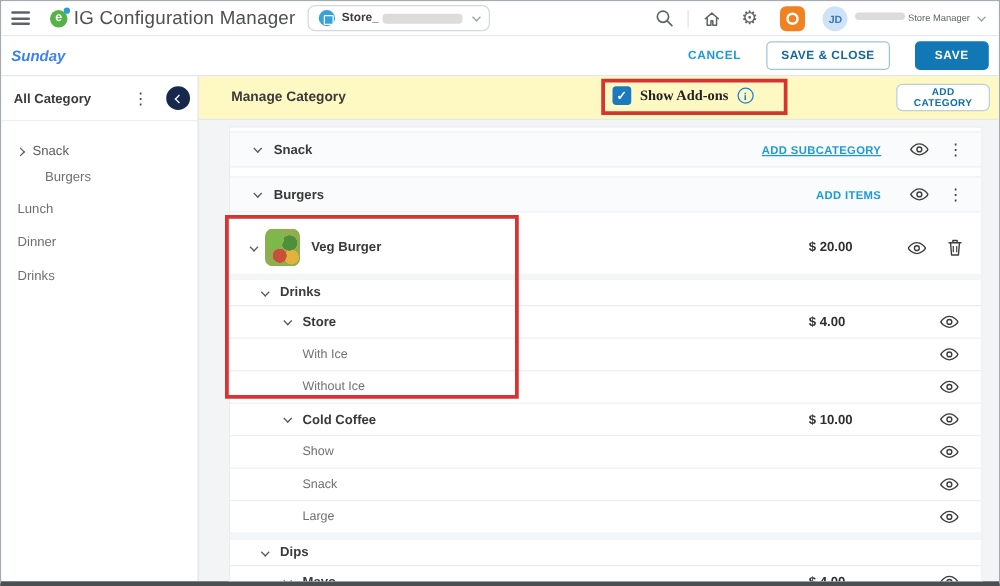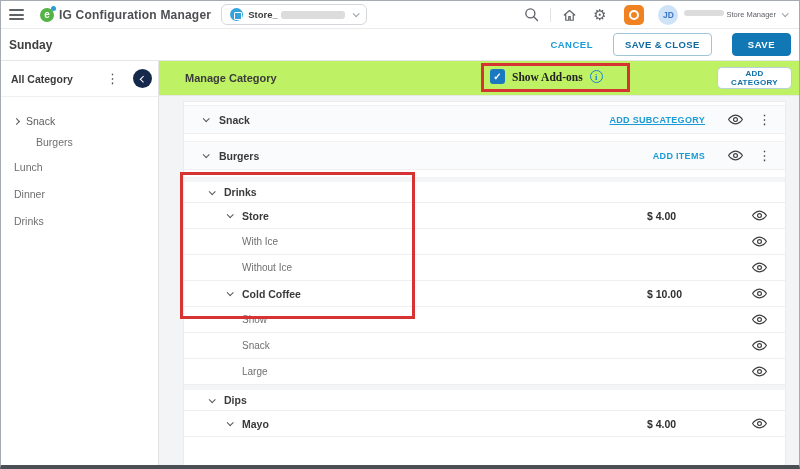--- a/index.html
+++ b/index.html
@@ -14,21 +14,21 @@
   .topbar { position:absolute; left:0; top:0; width:100%; height:28px;
     background:#fff; border-bottom:1px solid #ebebeb; display:flex; align-items:center;
     padding:0 12px 0 8px; z-index:5; }
   .hamburger { width:15px; height:11px; display:flex; flex-direction:column; justify-content:space-between; cursor:pointer; }
   .hamburger span { height:2px; background:#5f6368; border-radius:2px; }
   .logo-wrap { display:flex; align-items:center; margin-left:16px; }
   .logo-glyph { position:relative; width:14px; height:14px; background:#53b345; border-radius:50%;
     color:#fff; font-size:10px; font-weight:bold; display:flex; align-items:center; justify-content:center; }
   .logo-glyph::after { content:""; position:absolute; right:-2px; top:-2px; width:5px; height:5px;
     background:#2b9cd8; border-radius:50%; }
-  .logo-text { margin-left:5px; font-size:12px; font-weight:bold; color:#4d4f52; letter-spacing:.2px; }
+  .logo-text { margin-left:5px; font-size:15px; font-weight:normal; color:#4d4f52; letter-spacing:.2px; }
   .store-pill { display:flex; align-items:center; margin-left:10px; height:21px; padding:0 8px;
     border:1px solid #d4d8dc; border-radius:6px; background:#fff; cursor:pointer; }
   .store-ico { width:13px; height:13px; border-radius:50%; background:#34a3dc; position:relative; }
   .store-ico::after { content:""; position:absolute; left:3.5px; top:3.5px; width:6px; height:6px;
     border:1.4px solid #fff; border-radius:1px; }
   .store-lbl { margin-left:5px; font-size:9.5px; font-weight:bold; color:#3c3c3c; }
   .blur-block { background:#dcdcdc; border-radius:3px; }
   .store-blur { width:64px; height:8px; margin-left:3px; }
   .pill-chev { margin-left:8px; }
   .tb-right { margin-left:auto; display:flex; align-items:center; }
@@ -48,21 +48,21 @@
   
   .chev { display:inline-block; width:6px; height:6px; border-right:1.6px solid #55585c; border-bottom:1.6px solid #55585c; }
   .chev.down { transform:rotate(45deg) translateY(-1px); }
   .chev.right { transform:rotate(-45deg); }
   .chev.sm { width:5px; height:5px; }
   .chev.gray { border-color:#9aa0a6; }
 
   
   .subbar { position:absolute; left:0; top:28px; width:100%; height:32px; background:#fff;
     border-bottom:1px solid #e4e6e8; display:flex; align-items:center; padding:0 8px; z-index:4; }
-  .page-title { font-size:12px; font-weight:bold; color:#404040; }
+  .page-title { font-size:12px; font-weight:bold; color:#3b82f6;font-style:italic; }
   .sub-right { margin-left:auto; display:flex; align-items:center; gap:20px; }
   .btn-cancel { font-size:9.5px; font-weight:bold; color:#1a9bd7; letter-spacing:.5px; cursor:pointer; background:none; border:none; }
   .btn-saveclose { font-size:9.5px; font-weight:bold; color:#10689f; letter-spacing:.4px; background:#fff;
     border:1px solid #9fc5da; border-radius:4px; padding:5px 11px; cursor:pointer; }
   .btn-save { font-size:9.5px; font-weight:bold; color:#fff; letter-spacing:.5px; background:#1177b5;
     border:1px solid #1177b5; border-radius:4px; padding:5px 15px; cursor:pointer; }
 
   
   .sidebar { position:absolute; left:0; top:60px; bottom:0; width:158px; background:#fff;
     border-right:1px solid #e2e2e2; z-index:3; }
@@ -77,21 +77,21 @@
   .sb-list { padding:18px 0 0 13px; }
   .sb-item { display:flex; align-items:center; gap:7px; font-size:10.5px; color:#6f6f6f; cursor:pointer; }
   .sb-item.lv0 { margin-bottom:0; }
   .sb-item .lbl { color:#6f6f6f; }
   .sb-item.first .lbl { color:#5c5c5c; }
   .sb-item.child { padding-left:22px; margin-top:9px; }
   .sb-item.gap { margin-top:13px; }
 
   
   .main { position:absolute; left:158px; top:60px; right:0; bottom:0; background:#f3f4f6; }
-  .main-head { position:relative; height:35px; background:#bef264; border-bottom:1px solid #e7e7e7;
+  .main-head { position:relative; height:35px; background:#fef9c3; border-bottom:1px solid #e7e7e7;
     display:flex; align-items:center; padding-left:26px; }
   .main-title { font-size:11px; font-weight:bold; color:#3b3b3b; }
   .addons-group { position:absolute; left:331px; top:8px; display:flex; align-items:center; gap:7px; }
   .cbx { width:15px; height:15px; border-radius:3px; background:#1b79c0; color:#fff; font-size:10px;
     font-weight:bold; display:flex; align-items:center; justify-content:center; cursor:pointer; }
   .addons-lbl { font-size:11.5px; font-weight:bold; color:#222;font-family:Liberation Serif, serif; }
   .info-ico { width:13px; height:13px; border:1.4px solid #1a82d4; border-radius:50%; color:#1a82d4;
     font-size:8.5px; font-weight:bold; display:flex; align-items:center; justify-content:center;
     font-family:"Liberation Serif", serif; cursor:pointer; }
   .btn-outline { position:absolute; top:6px; height:22px; background:#fff; border:1px solid #bcd0dc;
@@ -259,20 +259,38 @@
         <a class="action-link">ADD ITEMS</a>
         <span class="abs-ico eye-grp">
           <svg width="15" height="11" viewBox="0 0 24 16">
               <path d="M12 1C6 1 1.7 6.6 1 8c.7 1.4 5 7 11 7s10.3-5.6 11-7C22.3 6.6 18 1 12 1z" fill="none" stroke="#3d3d3d" stroke-width="1.8"></path>
               <circle cx="12" cy="8" r="3.1" fill="none" stroke="#3d3d3d" stroke-width="1.8"></circle>
             </svg>
         </span>
         <span class="abs-ico kebab-pos">⋮</span>
       </div>
 
+      <div class="row item">
+        <span class="chev down sm"></span>
+        <span class="thumb"></span>
+        <span class="lbl b">Veg Burger</span>
+        <span class="price">$ 20.00</span>
+        <span class="abs-ico eye-mid">
+          <svg width="15" height="11" viewBox="0 0 24 16">
+              <path d="M12 1C6 1 1.7 6.6 1 8c.7 1.4 5 7 11 7s10.3-5.6 11-7C22.3 6.6 18 1 12 1z" fill="none" stroke="#3d3d3d" stroke-width="1.8"></path>
+              <circle cx="12" cy="8" r="3.1" fill="none" stroke="#3d3d3d" stroke-width="1.8"></circle>
+            </svg>
+        </span>
+        <span class="abs-ico trash-pos">
+          <svg width="12" height="14" viewBox="0 0 14 16">
+              <path d="M1 3.5h12M5 3.5V1.5h4v2M2.8 3.5l1 11.5h6.4l1-11.5" fill="none" stroke="#3d3d3d" stroke-width="1.3" stroke-linejoin="round"></path>
+              <path d="M5.4 6.5v6M8.6 6.5v6" stroke="#3d3d3d" stroke-width="1.1"></path>
+            </svg>
+        </span>
+      </div>
 
       <div class="row subgroup">
         <span class="chev down sm"></span>
         <span class="lbl b">Drinks</span>
       </div>
 
       <div class="row addon">
         <span class="chev down sm"></span>
         <span class="lbl b">Store</span>
         <span class="price">$ 4.00</span>

